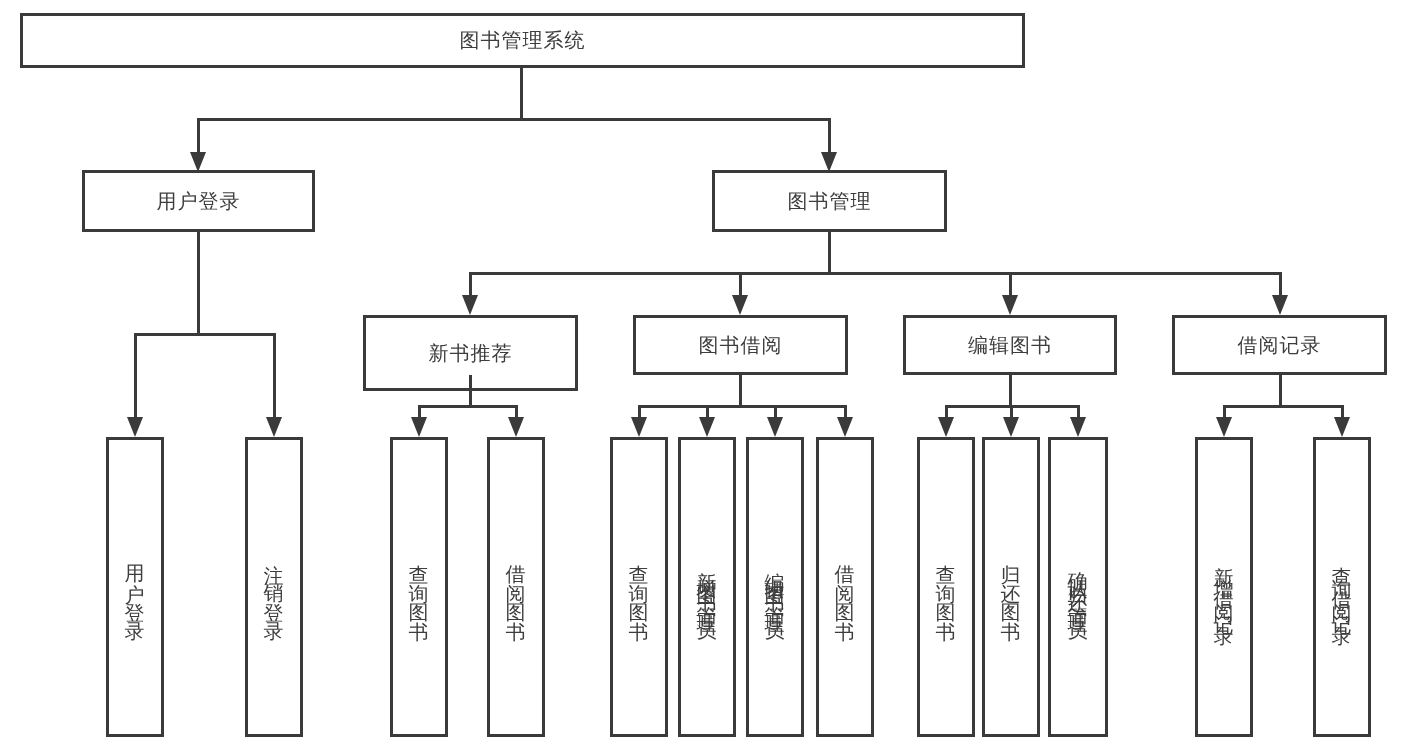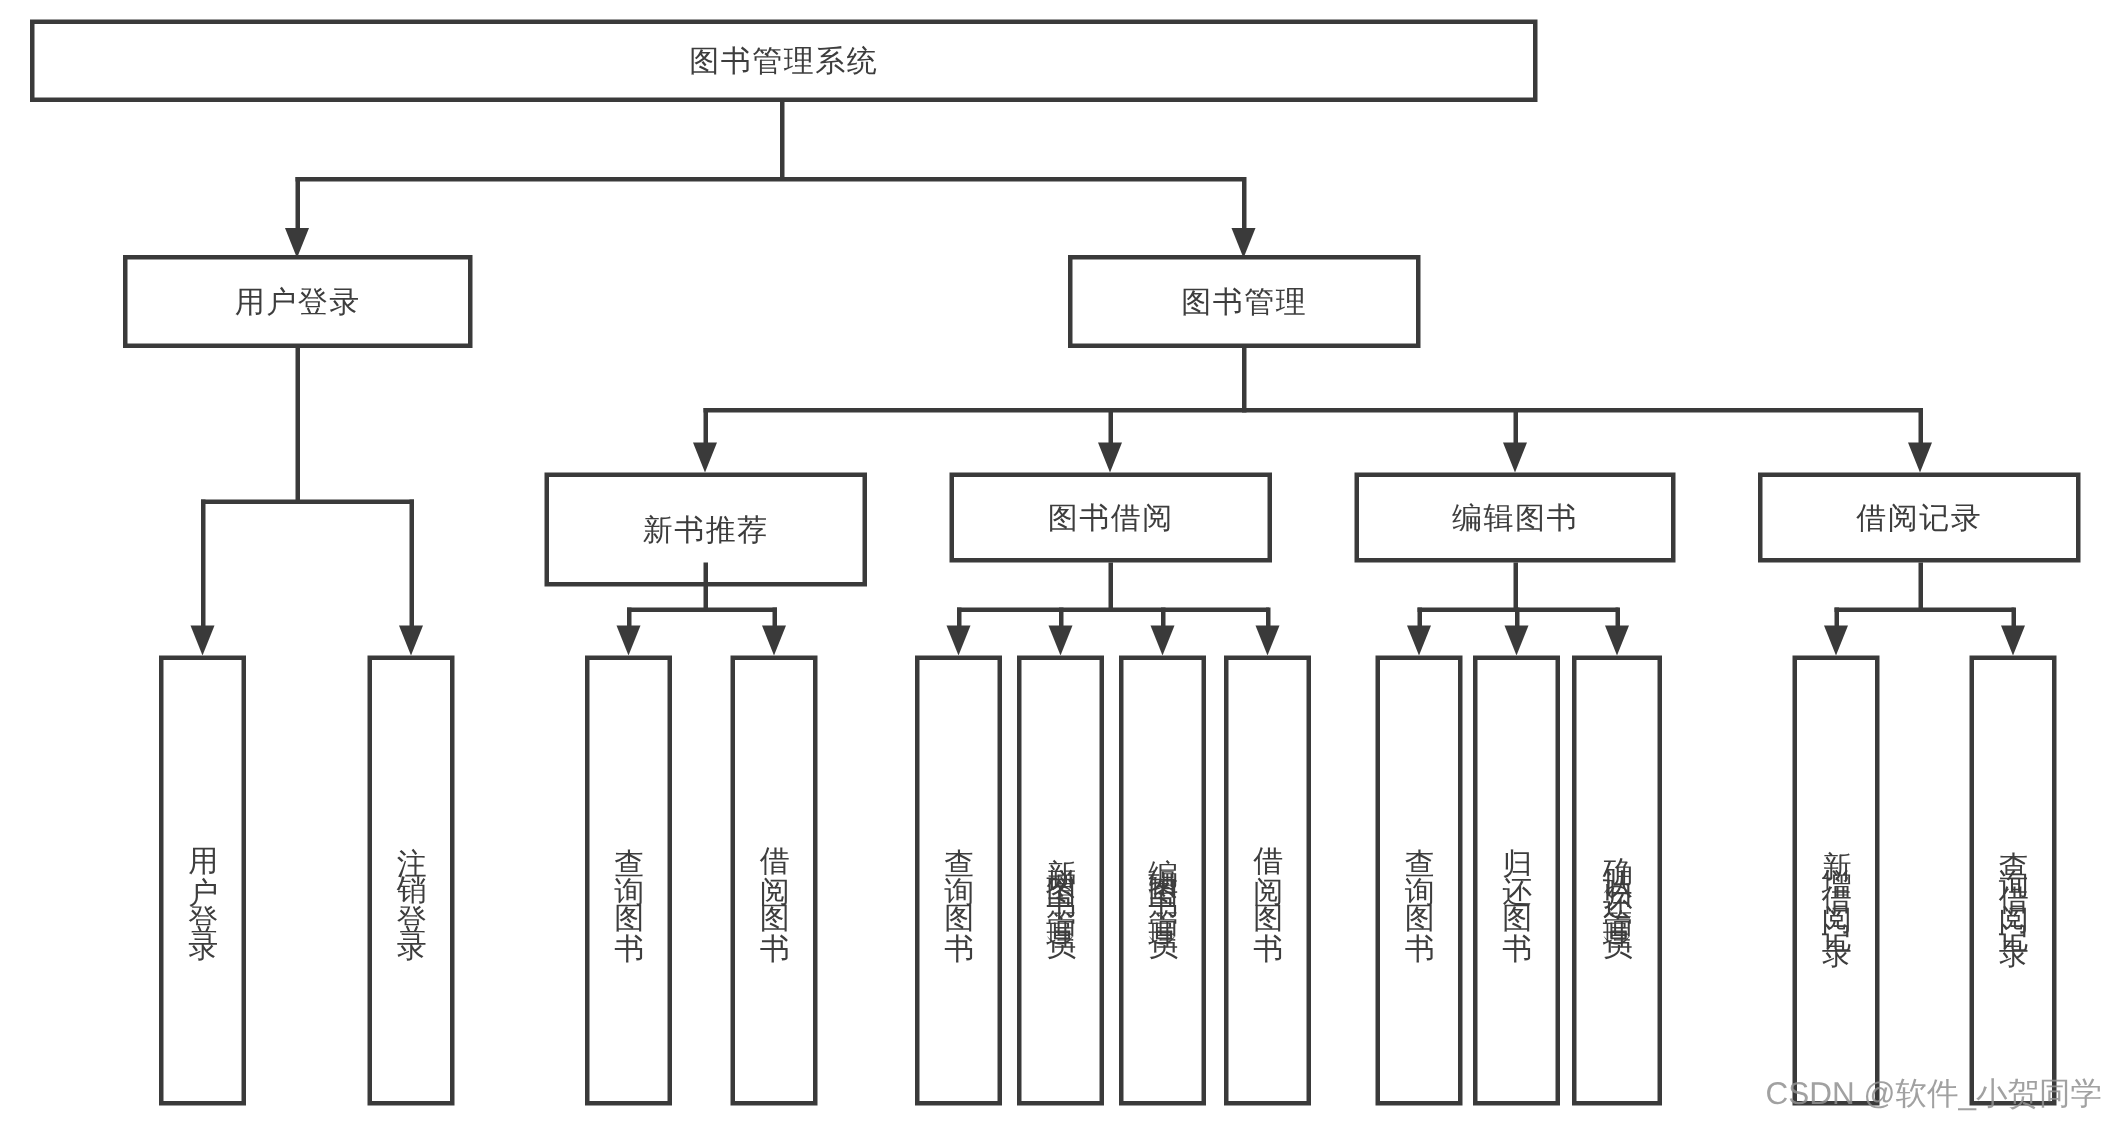--- a/index.html
+++ b/index.html
@@ -162,15 +162,14 @@
     <span class="v-label ls-tight">确认归还（管理员）</span>
   </div>
 
   <div class="leaf" style="left:1195px;">
     <span class="v-label ls-mid">新增借阅记录</span>
   </div>
   <div class="leaf" style="left:1313px;">
     <span class="v-label ls-mid">查询借阅记录</span>
   </div>
 
-  <div class="watermark">CSDN @软件_小贺同学</div>
 
 </div>
 
 </body></html>

